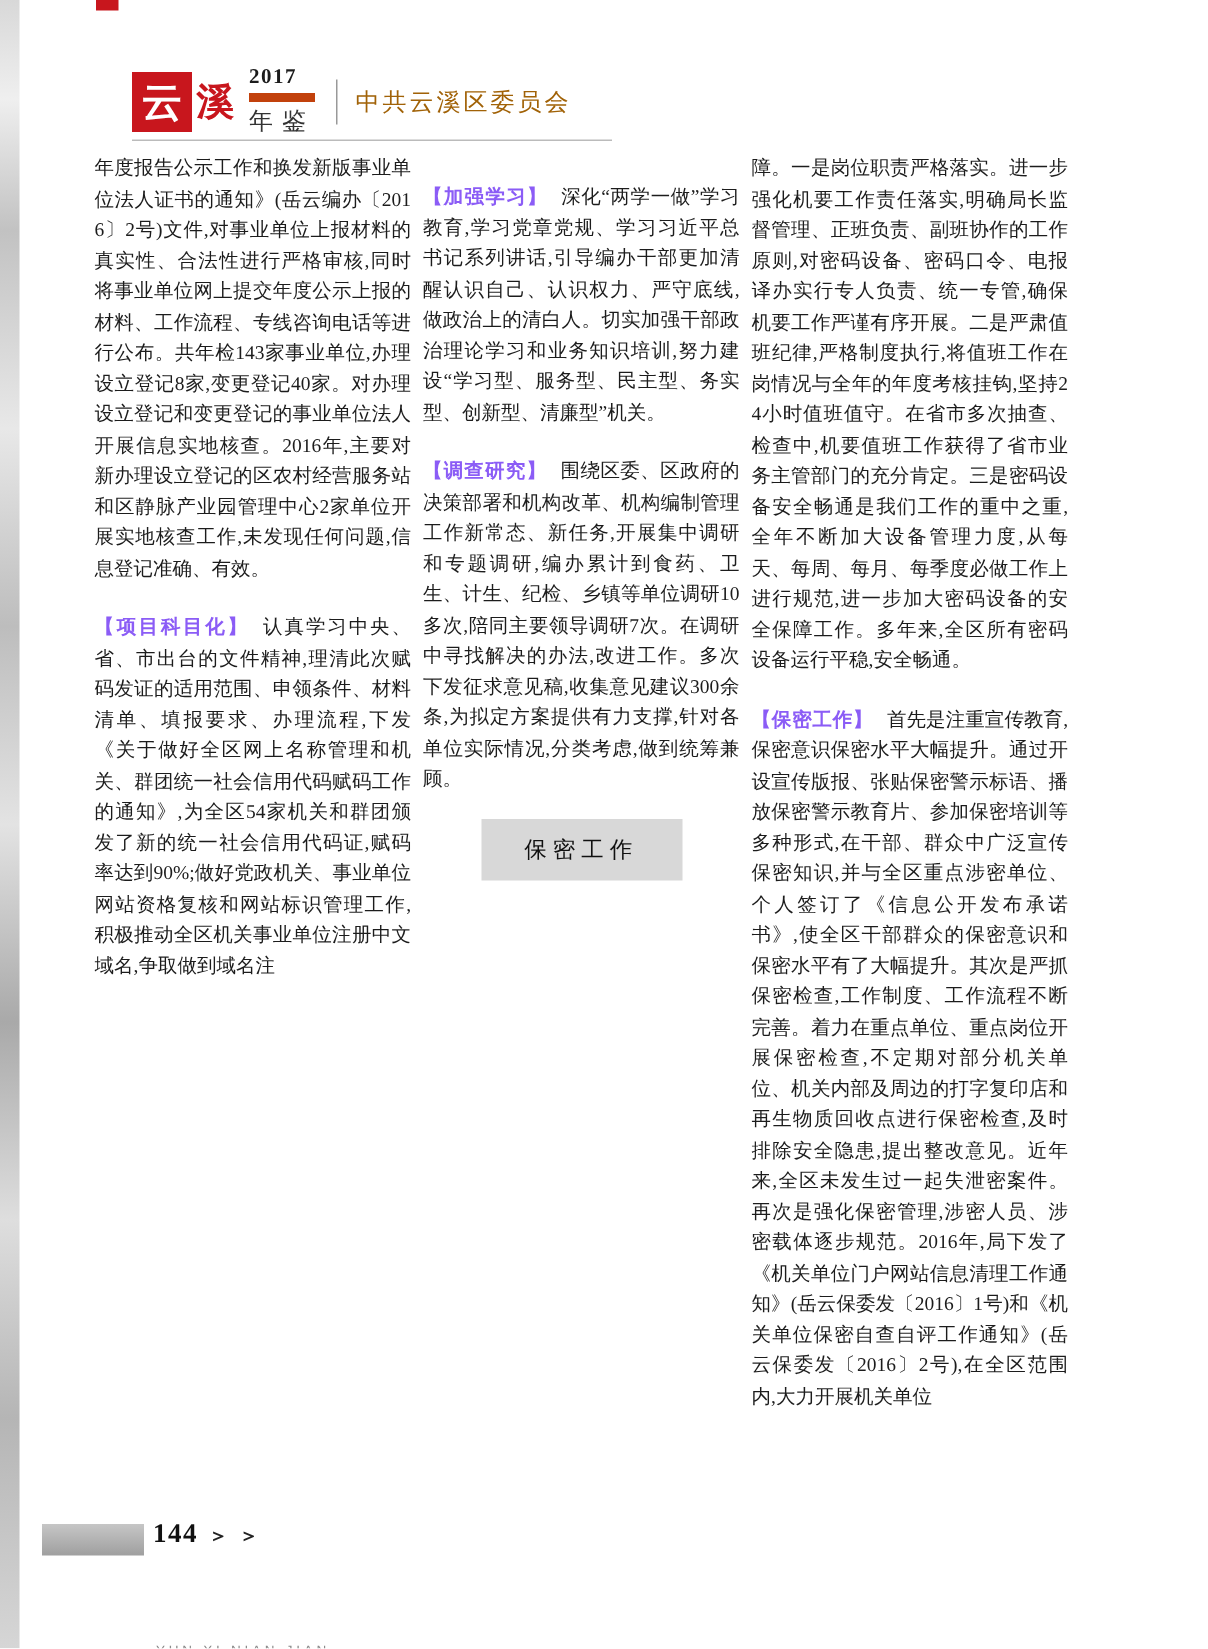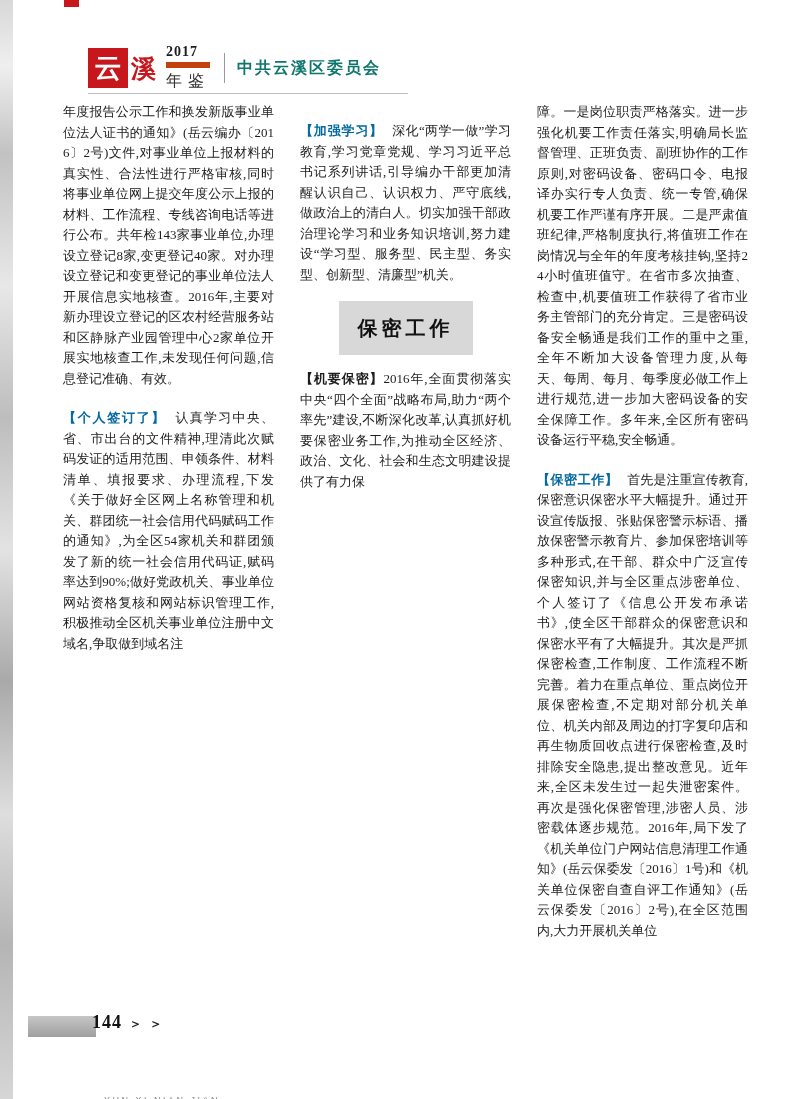--- a/index.html
+++ b/index.html
@@ -18,43 +18,43 @@
   .logo-box{
     display:flex;align-items:center;justify-content:center;
     width:40px;height:40px;background:#c8161d;color:#ffffff;
     font-size:27px;font-weight:bold;line-height:1;
   }
   .logo-xi{color:#c8161d;font-size:25px;font-weight:bold;margin-left:3px;line-height:1;}
   .year-block{margin-left:10px;text-align:left;}
   .year{font-size:14px;font-weight:bold;letter-spacing:1px;border-bottom:6px solid #c2410c;padding-bottom:2px;}
   .yearbook{font-size:16px;letter-spacing:6px;color:#333;padding-top:3px;}
   .divider-v{width:1px;height:30px;background:#999;margin:0 12px 0 14px;}
-  .org{font-size:16px;font-weight:bold;letter-spacing:2px;color:#0f766e;}
+  .org{font-size:16px;font-weight:normal;letter-spacing:2px;color:#a16207;}
   .header-rule{position:absolute;left:88px;top:93px;width:320px;height:1px;background:#bbbbbb;}
   
   .columns{
     position:absolute;left:63px;top:102px;width:685px;height:908px;
-    display:flex;gap:26px;
+    display:flex;gap:8px;
   }
   .col{width:211px;height:100%;overflow:hidden;}
   .para{
     margin:0;font-size:13px;line-height:20.5px;text-align:justify;
     color:#1c1c1c;word-break:break-all;
   }
   .entry{margin-top:19px;}
-  .entry strong{font-weight:bold;color:#0369a1;margin-right:9px;letter-spacing:0.5px;}
+  .entry strong{font-weight:bold;color:#8b5cf6;margin-right:9px;letter-spacing:0.5px;}
   .section-box{
-    width:134px;height:54px;margin:16px auto 14px auto;background:#d8d8d8;
+    width:134px;height:41px;margin:16px auto 14px auto;background:#d8d8d8;
     display:flex;align-items:center;justify-content:center;
-    font-size:20px;font-weight:bold;letter-spacing:4px;color:#111;
+    font-size:15px;font-weight:normal;letter-spacing:4px;color:#111;
   }
   
   .footer-tab{position:absolute;left:28px;top:1016px;width:68px;height:21px;
     background:linear-gradient(180deg,#c6c6c6,#9f9f9f);}
-  .footer-row{position:absolute;left:92px;top:1012px;display:flex;align-items:baseline;}
+  .footer-row{position:absolute;left:102px;top:1012px;display:flex;align-items:baseline;}
   .pagenum{font-size:18px;font-weight:bold;color:#111;letter-spacing:1px;}
   .arrows{font-size:13px;font-weight:bold;color:#222;margin-left:7px;letter-spacing:2px;}
   .romanization{
     position:absolute;left:104px;top:1095px;font-family:"Liberation Sans","DejaVu Sans",sans-serif;
     font-size:9px;color:#8a8a8a;letter-spacing:2.5px;
   }
 </style>
 </head>
 <body>
 
@@ -72,27 +72,27 @@
     </span>
     <span class="divider-v"></span>
     <span class="org">中共云溪区委员会</span>
   </header>
   <div class="header-rule"></div>
 
   <main class="columns">
 
     <section class="col">
       <p class="para">年度报告公示工作和换发新版事业单位法人证书的通知》(岳云编办〔2016〕2号)文件,对事业单位上报材料的真实性、合法性进行严格审核,同时将事业单位网上提交年度公示上报的材料、工作流程、专线咨询电话等进行公布。共年检143家事业单位,办理设立登记8家,变更登记40家。对办理设立登记和变更登记的事业单位法人开展信息实地核查。2016年,主要对新办理设立登记的区农村经营服务站和区静脉产业园管理中心2家单位开展实地核查工作,未发现任何问题,信息登记准确、有效。</p>
-      <p class="para entry"><strong>【个人签订了】</strong><span>认真学习中央、省、市出台的文件精神,理清此次赋码发证的适用范围、申领条件、材料清单、填报要求、办理流程,下发《关于做好全区网上名称管理和机关、群团统一社会信用代码赋码工作的通知》,为全区54家机关和群团颁发了新的统一社会信用代码证,赋码率达到90%;做好党政机关、事业单位网站资格复核和网站标识管理工作,积极推动全区机关事业单位注册中文域名,争取做到域名注</span></p>
+      <p class="para entry"><strong>【项目科目化】</strong><span>认真学习中央、省、市出台的文件精神,理清此次赋码发证的适用范围、申领条件、材料清单、填报要求、办理流程,下发《关于做好全区网上名称管理和机关、群团统一社会信用代码赋码工作的通知》,为全区54家机关和群团颁发了新的统一社会信用代码证,赋码率达到90%;做好党政机关、事业单位网站资格复核和网站标识管理工作,积极推动全区机关事业单位注册中文域名,争取做到域名注</span></p>
     </section>
 
     <section class="col">
       <p class="para entry"><strong>【加强学习】</strong><span>深化“两学一做”学习教育,学习党章党规、学习习近平总书记系列讲话,引导编办干部更加清醒认识自己、认识权力、严守底线,做政治上的清白人。切实加强干部政治理论学习和业务知识培训,努力建设“学习型、服务型、民主型、务实型、创新型、清廉型”机关。</span></p>
+      <p class="para entry"><strong>【调查研究】</strong><span>围绕区委、区政府的决策部署和机构改革、机构编制管理工作新常态、新任务,开展集中调研和专题调研,编办累计到食药、卫生、计生、纪检、乡镇等单位调研10多次,陪同主要领导调研7次。在调研中寻找解决的办法,改进工作。多次下发征求意见稿,收集意见建议300余条,为拟定方案提供有力支撑,针对各单位实际情况,分类考虑,做到统筹兼顾。</span></p>
       <div class="section-box">保密工作</div>
-      <p class="para"><strong>【机要保密】</strong><span>2016年,全面贯彻落实中央“四个全面”战略布局,助力“两个率先”建设,不断深化改革,认真抓好机要保密业务工作,为推动全区经济、政治、文化、社会和生态文明建设提供了有力保</span></p>
     </section>
 
     <section class="col">
       <p class="para">障。一是岗位职责严格落实。进一步强化机要工作责任落实,明确局长监督管理、正班负责、副班协作的工作原则,对密码设备、密码口令、电报译办实行专人负责、统一专管,确保机要工作严谨有序开展。二是严肃值班纪律,严格制度执行,将值班工作在岗情况与全年的年度考核挂钩,坚持24小时值班值守。在省市多次抽查、检查中,机要值班工作获得了省市业务主管部门的充分肯定。三是密码设备安全畅通是我们工作的重中之重,全年不断加大设备管理力度,从每天、每周、每月、每季度必做工作上进行规范,进一步加大密码设备的安全保障工作。多年来,全区所有密码设备运行平稳,安全畅通。</p>
       <p class="para entry"><strong>【保密工作】</strong><span>首先是注重宣传教育,保密意识保密水平大幅提升。通过开设宣传版报、张贴保密警示标语、播放保密警示教育片、参加保密培训等多种形式,在干部、群众中广泛宣传保密知识,并与全区重点涉密单位、个人签订了《信息公开发布承诺书》,使全区干部群众的保密意识和保密水平有了大幅提升。其次是严抓保密检查,工作制度、工作流程不断完善。着力在重点单位、重点岗位开展保密检查,不定期对部分机关单位、机关内部及周边的打字复印店和再生物质回收点进行保密检查,及时排除安全隐患,提出整改意见。近年来,全区未发生过一起失泄密案件。再次是强化保密管理,涉密人员、涉密载体逐步规范。2016年,局下发了《机关单位门户网站信息清理工作通知》(岳云保委发〔2016〕1号)和《机关单位保密自查自评工作通知》(岳云保委发〔2016〕2号),在全区范围内,大力开展机关单位</span></p>
     </section>
 
   </main>
 
   <div class="footer-tab"></div>

